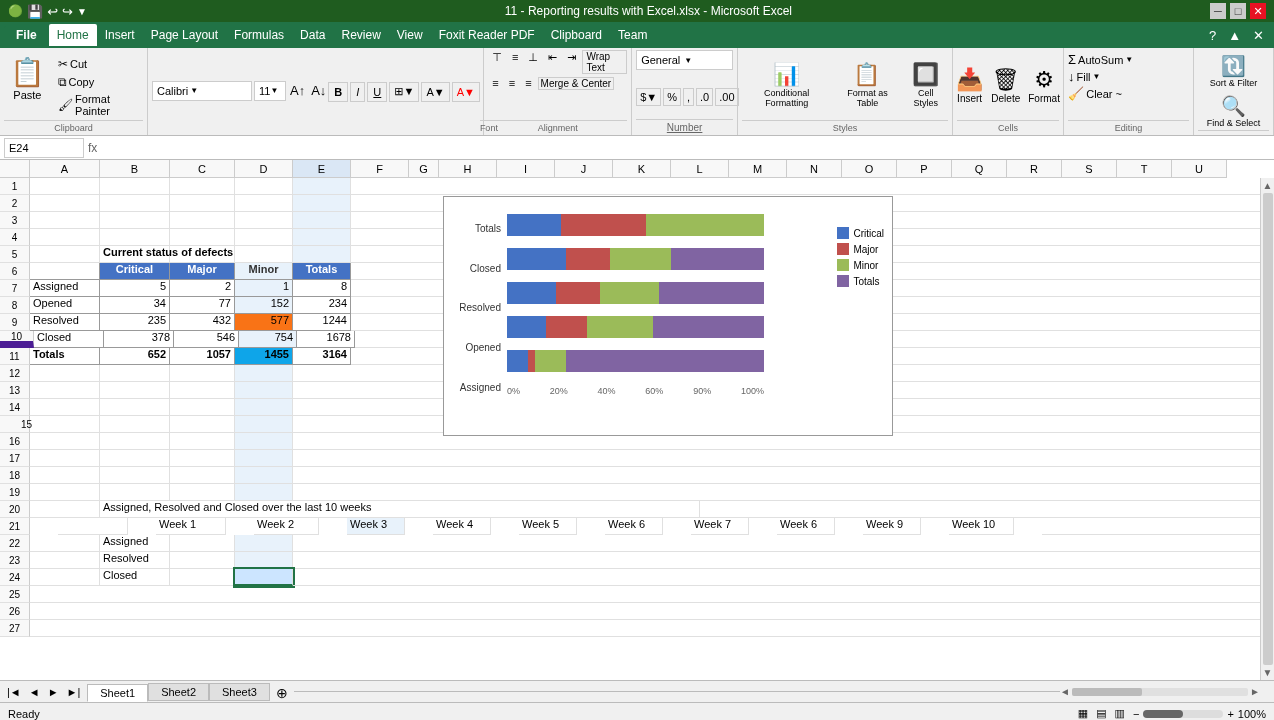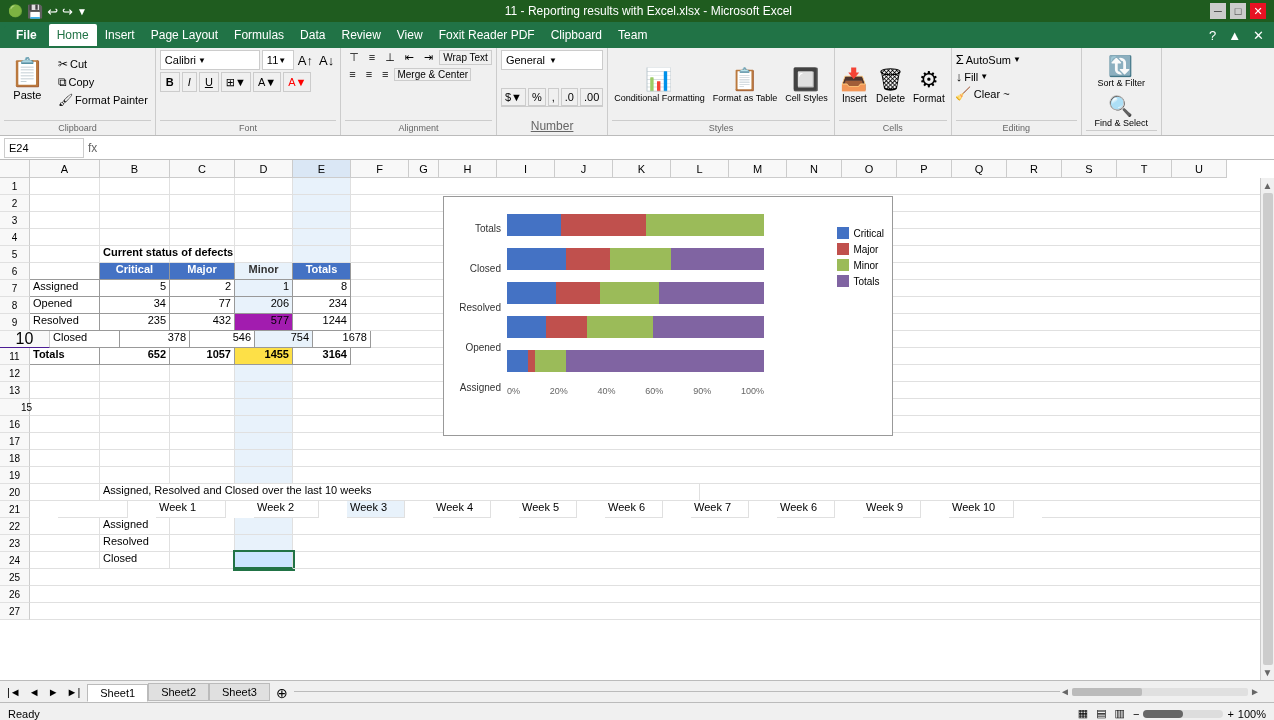--- a/index.html
+++ b/index.html
@@ -83,21 +83,21 @@
         </div>
         <div style="display:flex; align-items:center; gap:2px; cursor:pointer; padding:1px 3px; border-radius:2px;">
           <span style="font-size:12px;">🖌</span>
           <span style="font-size:11px;">Format Painter</span>
         </div>
       </div>
     </div>
     <div style="font-size:9px; color:#666; border-top:1px solid #ccc; width:100%; text-align:center; padding-top:2px;">Clipboard</div>
   </div>
 
-  <div style="display:flex; flex-direction:column; border-right:1px solid #ccc; padding:2px 4px; min-width:160px;">
+  <div style="display:flex; flex-direction:row; border-right:1px solid #ccc; padding:2px 4px; min-width:160px;">
     <div style="display:flex; gap:2px; align-items:center; margin-bottom:2px;">
       <div style="display:flex; align-items:center; border:1px solid #ccc; background:white; height:20px; padding:0 4px; font-size:11px; width:100px;">
         <span>Calibri</span>
         <span style="font-size:8px;margin-left:2px;">▼</span>
       </div>
       <div style="display:flex; align-items:center; border:1px solid #ccc; background:white; height:20px; padding:0 4px; font-size:11px; width:32px;">
         <span>11</span>
         <span style="font-size:8px;">▼</span>
       </div>
       <span style="cursor:pointer;font-size:13px;padding:0 2px;">A↑</span>
@@ -137,21 +137,21 @@
       <span>General</span>
       <span style="font-size:8px;margin-left:4px;">▼</span>
     </div>
     <div style="display:flex; gap:2px; align-items:center;">
       <span style="cursor:pointer;border:1px solid #ccc;padding:0 3px;height:18px;display:flex;align-items:center;">$▼</span>
       <span style="cursor:pointer;border:1px solid #ccc;padding:0 3px;height:18px;display:flex;align-items:center;">%</span>
       <span style="cursor:pointer;border:1px solid #ccc;padding:0 3px;height:18px;display:flex;align-items:center;">,</span>
       <span style="cursor:pointer;border:1px solid #ccc;padding:0 3px;height:18px;display:flex;align-items:center;">.0</span>
       <span style="cursor:pointer;border:1px solid #ccc;padding:0 3px;height:18px;display:flex;align-items:center;">.00</span>
     </div>
-    <div style="font-size:12px; color:#666; border-top:1px solid #ccc; width:100%; text-align:center; padding-top:12px; margin-top:auto;text-decoration:underline;">Number</div>
+    <div style="font-size:10px; color:#666; border-top:1px solid #ccc; width:100%; text-align:center; padding-top:2px; margin-top:auto;text-decoration:underline;">Number</div>
   </div>
 
   <div style="display:flex; flex-direction:column; border-right:1px solid #ccc; padding:2px 4px; min-width:130px;">
     <div style="display:flex; flex:1; gap:4px; align-items:center; justify-content:center;">
       <div style="display:flex; flex-direction:column; align-items:center; cursor:pointer; padding:2px;">
         <span style="font-size:22px;">📊</span>
         <span style="font-size:9px; text-align:center;">Conditional Formatting</span>
       </div>
       <div style="display:flex; flex-direction:column; align-items:center; cursor:pointer; padding:2px;">
         <span style="font-size:22px;">📋</span>
@@ -326,65 +326,73 @@
           <div style="width:58px; border-right:1px solid #999; border-bottom:1px solid #999; font-size:11px; padding:0 3px; text-align:right; background:#e8f2fb;">1</div>
           <div style="width:58px; border-right:1px solid #999; border-bottom:1px solid #999; font-size:11px; padding:0 3px; text-align:right;">8</div>
           <div style="flex:1; border-bottom:1px solid #e0e0e0;"></div>
         </div>
 
         <div style="display:flex; height:17px;">
           <div style="width:30px; min-width:30px; border-right:1px solid #ccc; border-bottom:1px solid #e0e0e0; background:#f8f8f8; font-size:10px; text-align:center; display:flex; align-items:center; justify-content:center;">8</div>
           <div style="width:70px; border-right:1px solid #999; border-bottom:1px solid #999; font-size:11px; padding:0 3px;">Opened</div>
           <div style="width:70px; border-right:1px solid #999; border-bottom:1px solid #999; font-size:11px; padding:0 3px; text-align:right;">34</div>
           <div style="width:65px; border-right:1px solid #999; border-bottom:1px solid #999; font-size:11px; padding:0 3px; text-align:right;">77</div>
-          <div style="width:58px; border-right:1px solid #999; border-bottom:1px solid #999; font-size:11px; padding:0 3px; text-align:right; background:#e8f2fb;">206</div>
+          <div style="width:58px; border-right:1px solid #999; border-bottom:1px solid #999; font-size:11px; padding:0 3px; text-align:right; background:#e8f2fb;">152</div>
           <div style="width:58px; border-right:1px solid #999; border-bottom:1px solid #999; font-size:11px; padding:0 3px; text-align:right;">234</div>
           <div style="flex:1; border-bottom:1px solid #e0e0e0;"></div>
         </div>
 
         <div style="display:flex; height:17px;">
           <div style="width:30px; min-width:30px; border-right:1px solid #ccc; border-bottom:1px solid #e0e0e0; background:#f8f8f8; font-size:10px; text-align:center; display:flex; align-items:center; justify-content:center;">9</div>
           <div style="width:70px; border-right:1px solid #999; border-bottom:1px solid #999; font-size:11px; padding:0 3px;">Resolved</div>
           <div style="width:70px; border-right:1px solid #999; border-bottom:1px solid #999; font-size:11px; padding:0 3px; text-align:right;">235</div>
           <div style="width:65px; border-right:1px solid #999; border-bottom:1px solid #999; font-size:11px; padding:0 3px; text-align:right;">432</div>
-          <div style="width:58px; border-right:1px solid #999; border-bottom:1px solid #999; font-size:11px; padding:0 3px; text-align:right; background:#a21caf;">577</div>
+          <div style="width:58px; border-right:1px solid #999; border-bottom:1px solid #999; font-size:11px; padding:0 3px; text-align:right; background:#f97316;">577</div>
           <div style="width:58px; border-right:1px solid #999; border-bottom:1px solid #999; font-size:11px; padding:0 3px; text-align:right;">1244</div>
           <div style="flex:1; border-bottom:1px solid #e0e0e0;"></div>
         </div>
 
         <div style="display:flex; height:17px;">
-          <div style="width:50px; min-width:30px; border-right:1px solid #ccc; border-bottom:1px solid #4c1d95; background:#f8f8f8; font-size:16px; text-align:center; display:flex; align-items:center; justify-content:center;">10</div>
+          <div style="width:34px; min-width:30px; border-right:1px solid #ccc; border-bottom:7px solid #4c1d95; background:#f8f8f8; font-size:10px; text-align:center; display:flex; align-items:center; justify-content:center;">10</div>
           <div style="width:70px; border-right:1px solid #999; border-bottom:1px solid #999; font-size:11px; padding:0 3px;">Closed</div>
           <div style="width:70px; border-right:1px solid #999; border-bottom:1px solid #999; font-size:11px; padding:0 3px; text-align:right;">378</div>
           <div style="width:65px; border-right:1px solid #999; border-bottom:1px solid #999; font-size:11px; padding:0 3px; text-align:right;">546</div>
           <div style="width:58px; border-right:1px solid #999; border-bottom:1px solid #999; font-size:11px; padding:0 3px; text-align:right; background:#e8f2fb;">754</div>
           <div style="width:58px; border-right:1px solid #999; border-bottom:1px solid #999; font-size:11px; padding:0 3px; text-align:right;">1678</div>
           <div style="flex:1; border-bottom:1px solid #e0e0e0;"></div>
         </div>
 
         <div style="display:flex; height:17px;">
           <div style="width:30px; min-width:30px; border-right:1px solid #ccc; border-bottom:1px solid #e0e0e0; background:#f8f8f8; font-size:10px; text-align:center; display:flex; align-items:center; justify-content:center;">11</div>
           <div style="width:70px; border-right:1px solid #999; border-bottom:1px solid #999; font-size:11px; padding:0 3px; font-weight:bold;">Totals</div>
           <div style="width:70px; border-right:1px solid #999; border-bottom:1px solid #999; font-size:11px; padding:0 3px; text-align:right; font-weight:bold;">652</div>
           <div style="width:65px; border-right:1px solid #999; border-bottom:1px solid #999; font-size:11px; padding:0 3px; text-align:right; font-weight:bold;">1057</div>
-          <div style="width:58px; border-right:1px solid #999; border-bottom:1px solid #999; font-size:11px; padding:0 3px; text-align:right; font-weight:bold; background:#fde047;">1455</div>
+          <div style="width:58px; border-right:1px solid #999; border-bottom:1px solid #999; font-size:11px; padding:0 3px; text-align:right; font-weight:bold; background:#0ea5e9;">1455</div>
           <div style="width:58px; border-right:1px solid #999; border-bottom:1px solid #999; font-size:11px; padding:0 3px; text-align:right; font-weight:bold;">3164</div>
           <div style="flex:1; border-bottom:1px solid #e0e0e0;"></div>
         </div>
 
         <div style="display:flex; height:17px;">
             <div style="width:30px; border-right:1px solid #ccc; border-bottom:1px solid #e0e0e0; background:#f8f8f8; font-size:10px; text-align:center; display:flex; align-items:center; justify-content:center;">12</div>
             <div style="width:70px; border-right:1px solid #e0e0e0; border-bottom:1px solid #e0e0e0;"></div>
             <div style="width:70px; border-right:1px solid #e0e0e0; border-bottom:1px solid #e0e0e0;"></div>
             <div style="width:65px; border-right:1px solid #e0e0e0; border-bottom:1px solid #e0e0e0;"></div>
             <div style="width:58px; border-right:1px solid #e0e0e0; border-bottom:1px solid #e0e0e0; background:#e8f2fb;"></div>
             <div style="flex:1; border-bottom:1px solid #e0e0e0;"></div>
           </div>
         <div style="display:flex; height:17px;">
             <div style="width:30px; border-right:1px solid #ccc; border-bottom:1px solid #e0e0e0; background:#f8f8f8; font-size:10px; text-align:center; display:flex; align-items:center; justify-content:center;">13</div>
+            <div style="width:70px; border-right:1px solid #e0e0e0; border-bottom:1px solid #e0e0e0;"></div>
+            <div style="width:70px; border-right:1px solid #e0e0e0; border-bottom:1px solid #e0e0e0;"></div>
+            <div style="width:65px; border-right:1px solid #e0e0e0; border-bottom:1px solid #e0e0e0;"></div>
+            <div style="width:58px; border-right:1px solid #e0e0e0; border-bottom:1px solid #e0e0e0; background:#e8f2fb;"></div>
+            <div style="flex:1; border-bottom:1px solid #e0e0e0;"></div>
+          </div>
+        <div style="display:flex; height:17px;">
+            <div style="width:30px; border-right:1px solid #ccc; border-bottom:1px solid #e0e0e0; background:#f8f8f8; font-size:10px; text-align:center; display:flex; align-items:center; justify-content:center;">14</div>
             <div style="width:70px; border-right:1px solid #e0e0e0; border-bottom:1px solid #e0e0e0;"></div>
             <div style="width:70px; border-right:1px solid #e0e0e0; border-bottom:1px solid #e0e0e0;"></div>
             <div style="width:65px; border-right:1px solid #e0e0e0; border-bottom:1px solid #e0e0e0;"></div>
             <div style="width:58px; border-right:1px solid #e0e0e0; border-bottom:1px solid #e0e0e0; background:#e8f2fb;"></div>
             <div style="flex:1; border-bottom:1px solid #e0e0e0;"></div>
           </div>
         <div style="display:flex; height:17px;">
             <div style="width:30px; border-right:1px solid #ccc; border-bottom:1px solid #e0e0e0; background:#f8f8f8; font-size:10px; text-align:center; display:flex; align-items:center; justify-content:center;padding-left:24px;">15</div>
             <div style="width:70px; border-right:1px solid #e0e0e0; border-bottom:1px solid #e0e0e0;"></div>
             <div style="width:70px; border-right:1px solid #e0e0e0; border-bottom:1px solid #e0e0e0;"></div>

